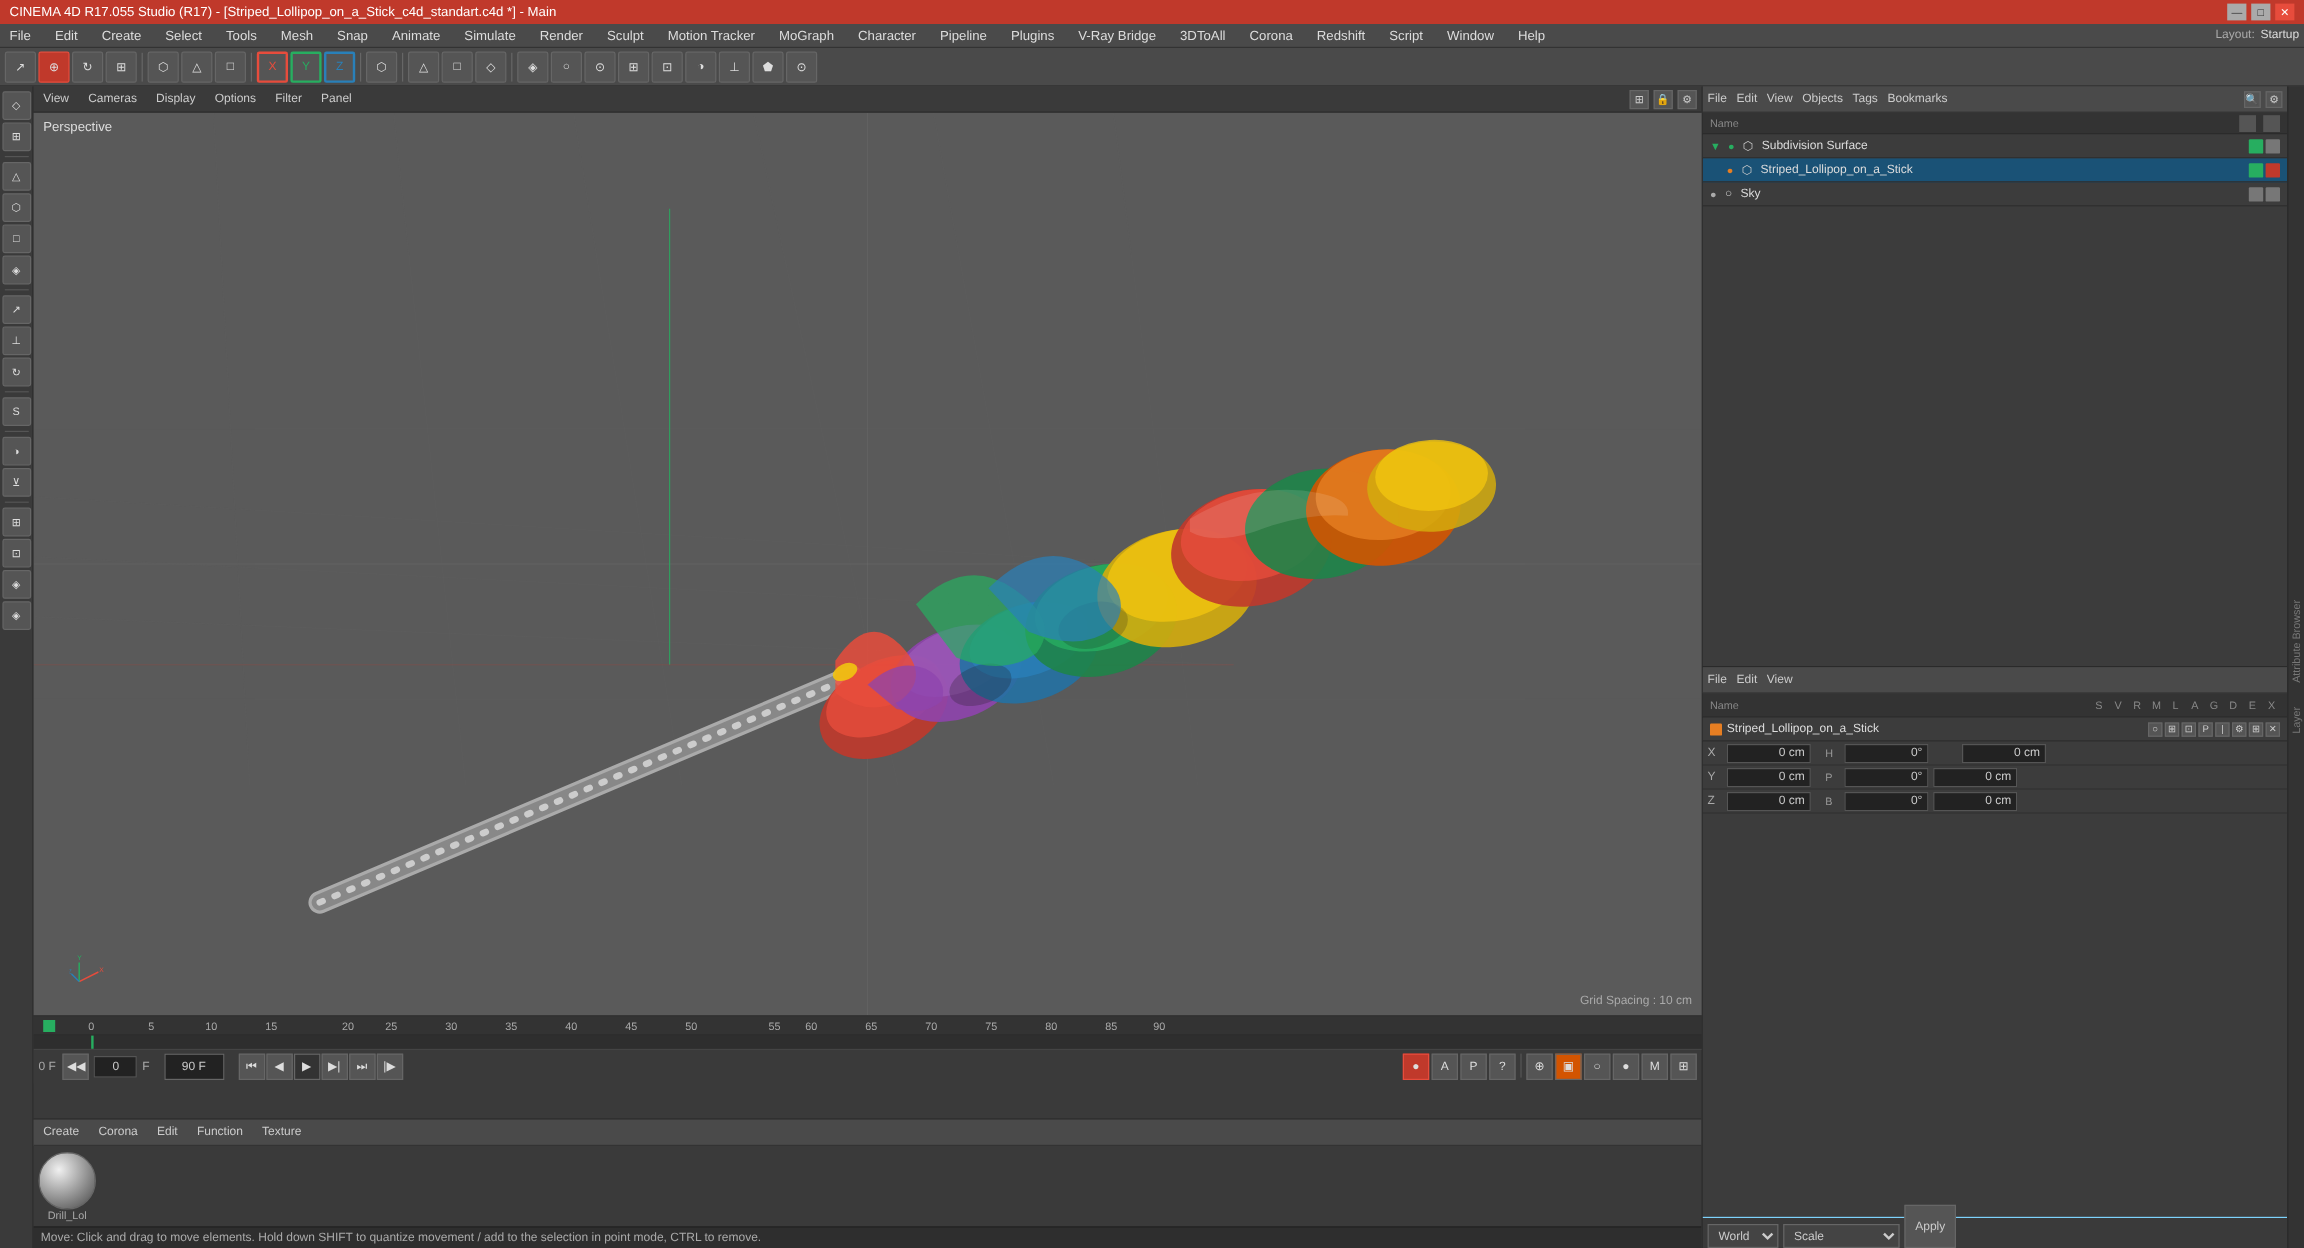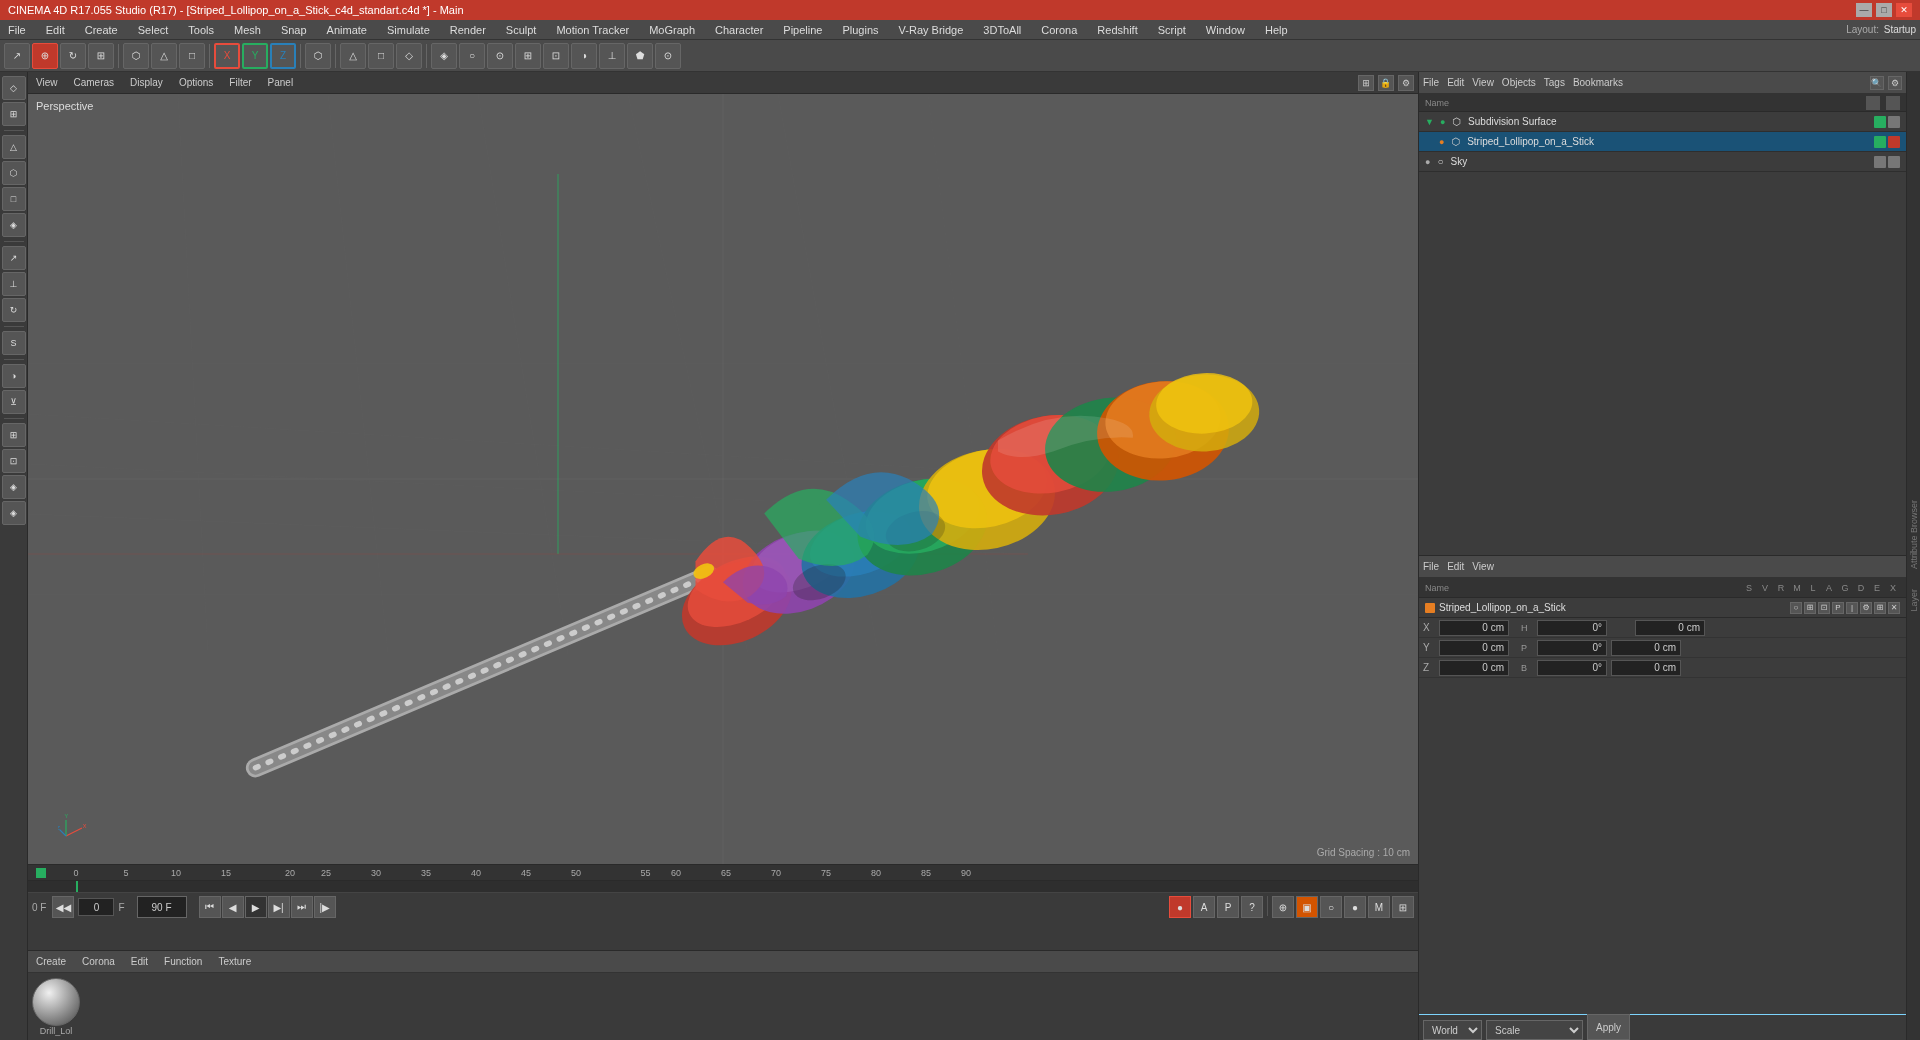--- a/index.html
+++ b/index.html
@@ -428,21 +428,21 @@
       color: #ccc;
       font-size: 10px;
       height: 20px;
       padding: 0 4px;
     }
     .apply-btn {
       background: #555;
       border: 1px solid #666;
       color: #ccc;
       font-size: 10px;
-      height: 26px;
+      height: 36px;
       padding: 0 8px;
       cursor: pointer;
     }
 
     
     #material-panel {
       height: 90px;
       background: #3a3a3a;
       border-top: 1px solid #2a2a2a;
       display: flex;
@@ -812,20 +812,23 @@
         <span class="vp-menu">Texture</span>
       </div>
       <div id="mat-content">
         <div style="display:flex;flex-direction:column;align-items:center;cursor:pointer;">
           <div class="mat-sphere" style="background: radial-gradient(circle at 35% 30%, #f0f0f0, #888 60%, #444);"></div>
           <span class="mat-label">Drill_Lol</span>
         </div>
       </div>
     </div>
 
+    <div id="status-bar">
+      <span>Move: Click and drag to move elements. Hold down SHIFT to quantize movement / add to the selection in point mode, CTRL to remove.</span>
+    </div>
   </div>
 
   <div id="right-panel">
 
     <div id="obj-manager-top">
       <div id="obj-manager-toolbar">
         <span class="obj-menu">File</span>
         <span class="obj-menu">Edit</span>
         <span class="obj-menu">View</span>
         <span class="obj-menu">Objects</span>

